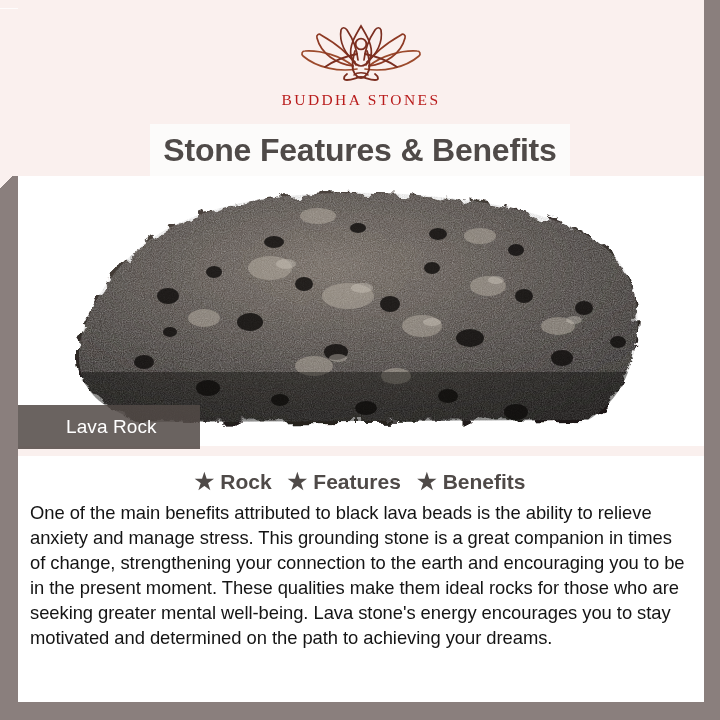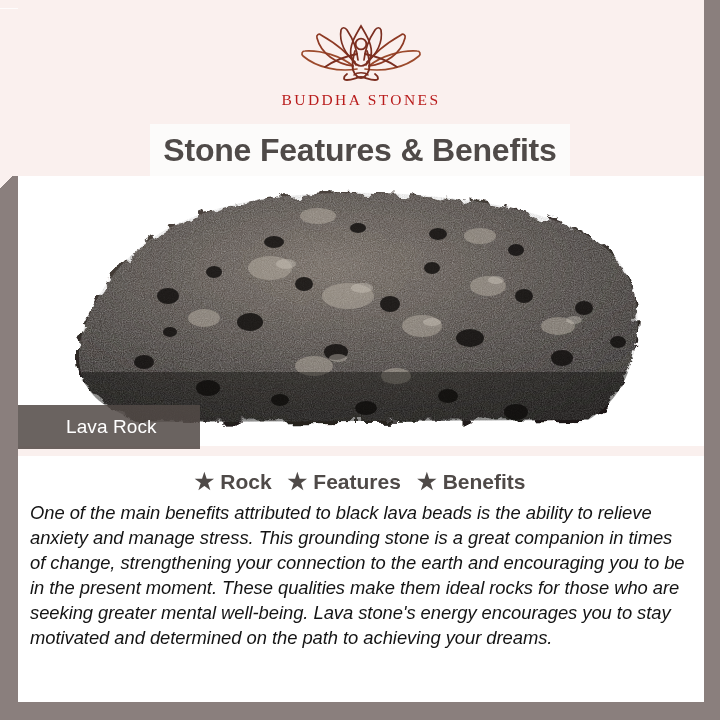--- a/index.html
+++ b/index.html
@@ -158,21 +158,20 @@
     font-size:21px; font-weight:700; color:#4f4a48;
     white-space:nowrap;
   }
   .star { font-size:22px; line-height:1; color:#4f4a48; }
   .body-text {
     font-size:18.4px;
     line-height:1.36;
     color:#141414;
     text-align:left;
     letter-spacing:-0.05px;
-    font-style:italic;
   }
 </style>
 </head>
 <body>
 
 <div id="poster">
 
   <div class="cream-top"></div>
   <div class="hairline-h"></div>
   <div class="hairline-v"></div>

